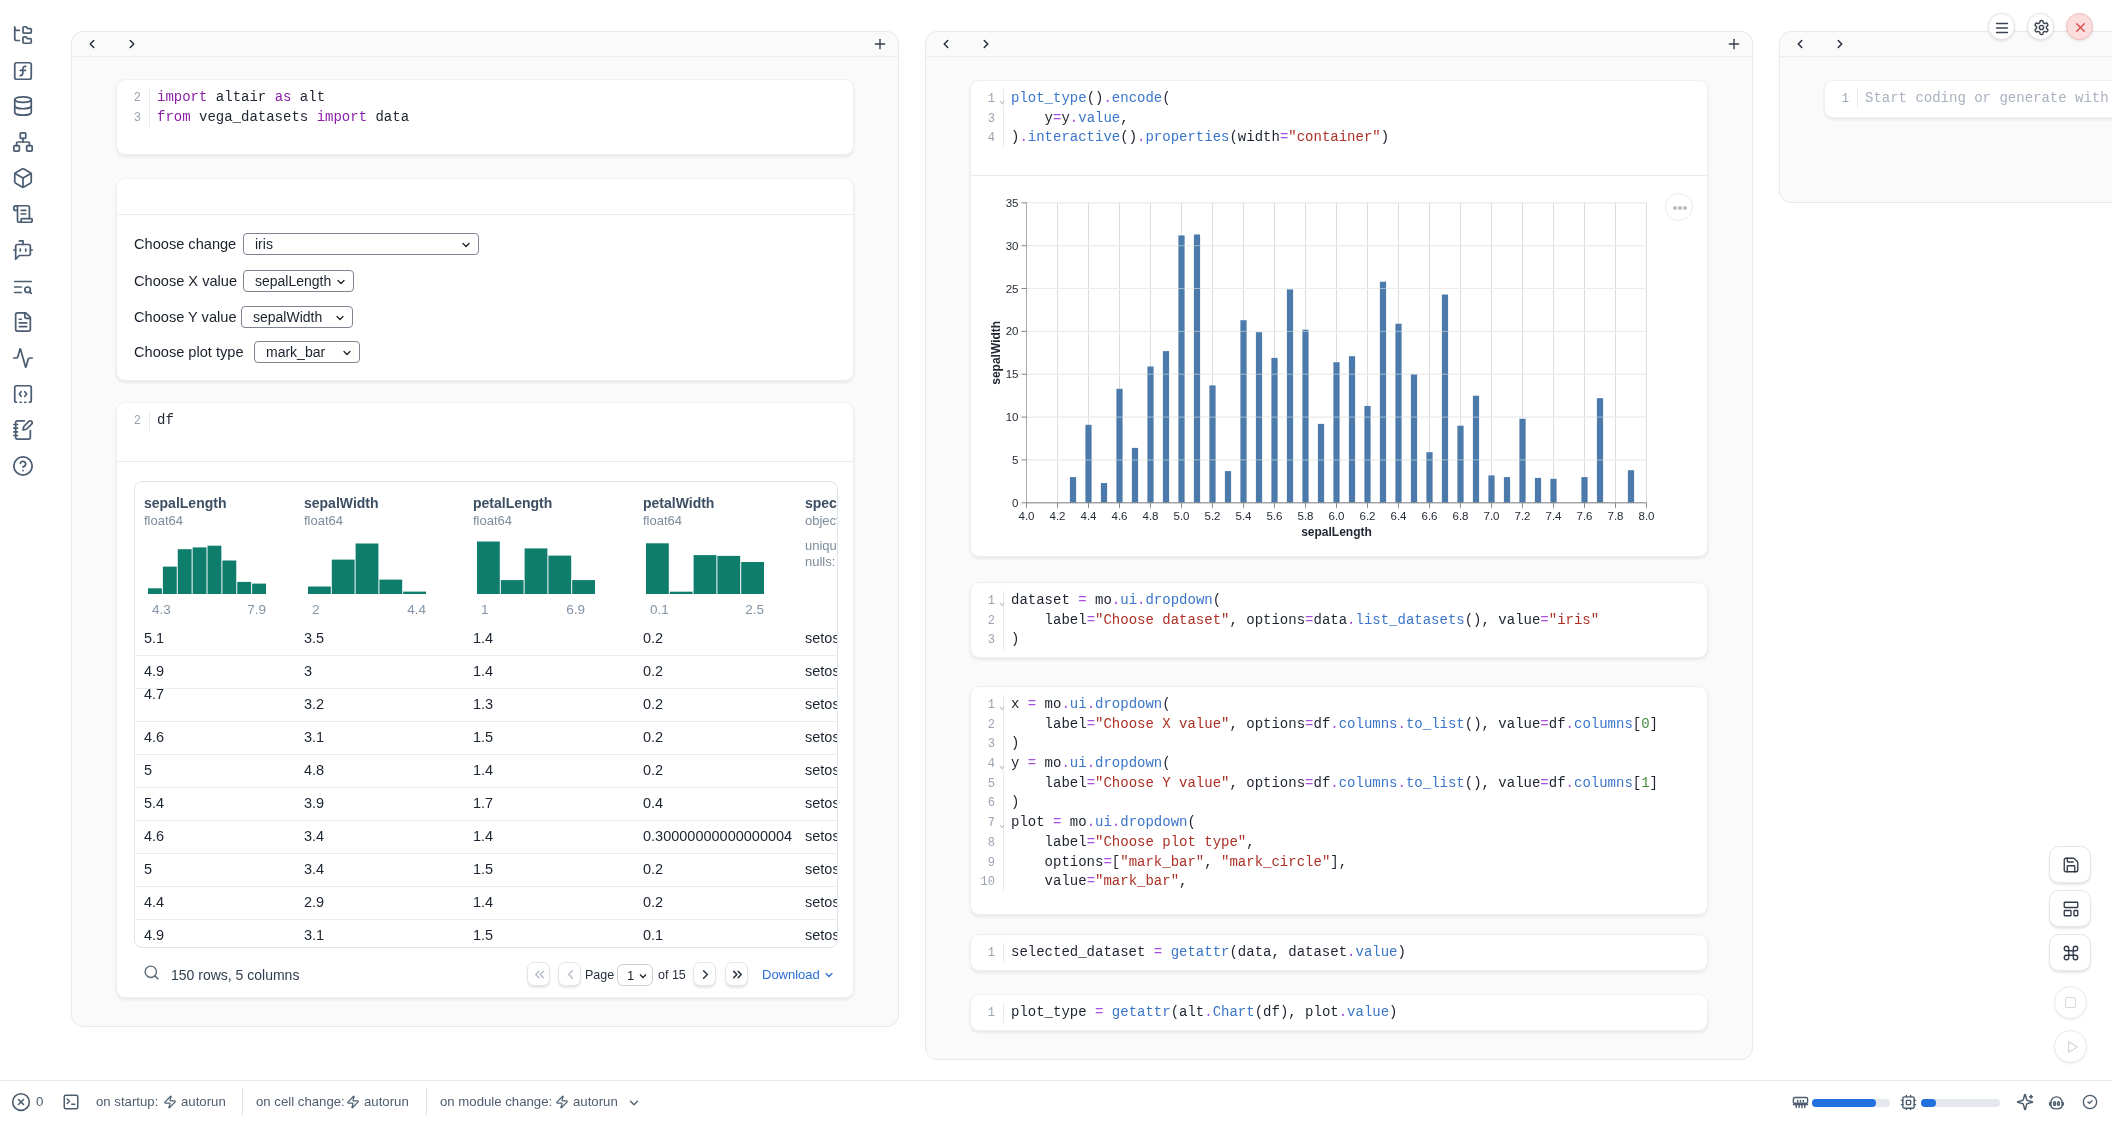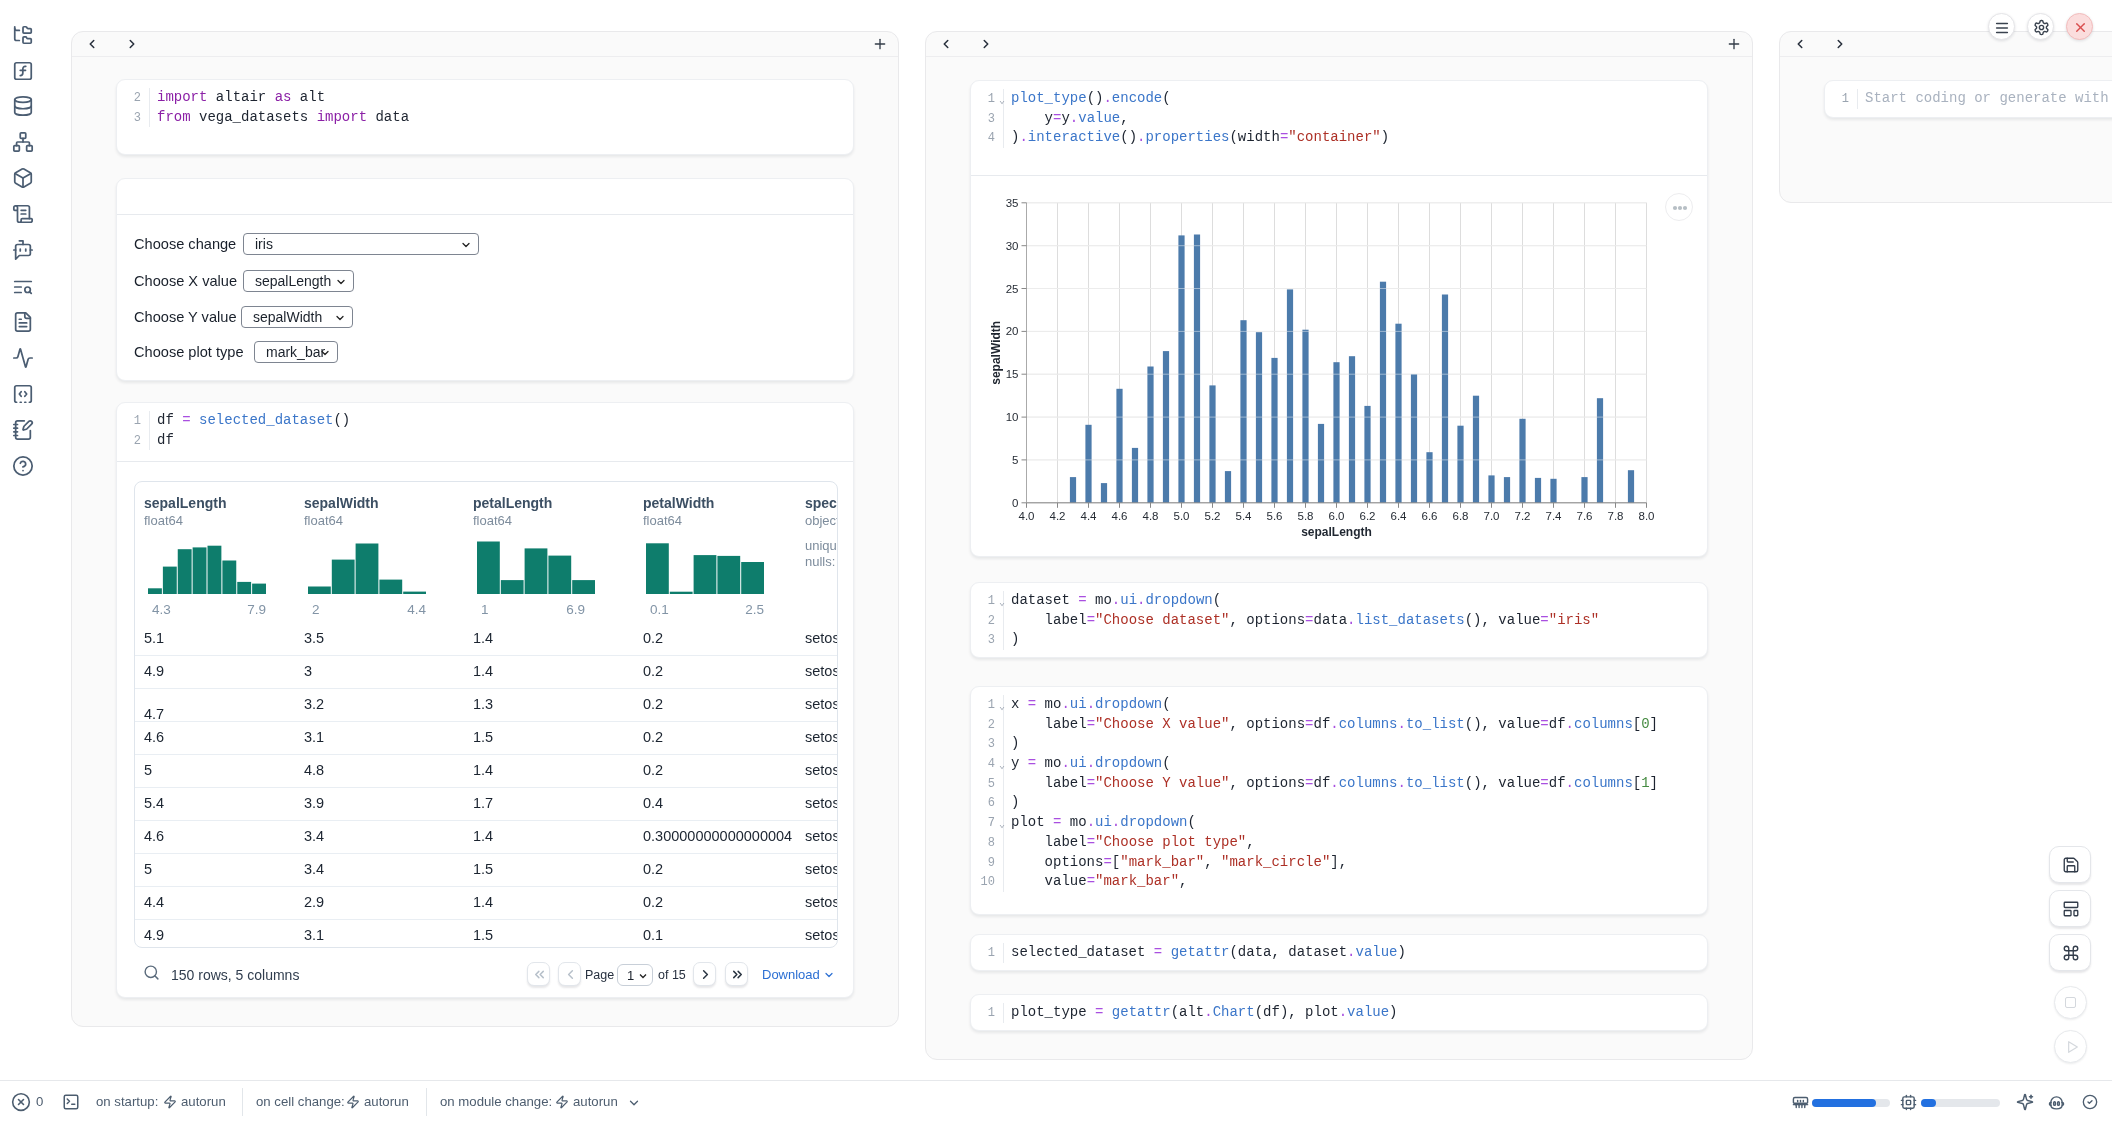--- a/index.html
+++ b/index.html
@@ -180,27 +180,26 @@
       </svg></div>
 <div class="lbl" style="left:17px;top:94px">Choose X value</div>
 <div class="sel" style="left:126px;top:91px;width:111px;height:22px">sepalLength<svg width="12" height="12" viewBox="0 0 24 24" fill="none" stroke="#222" stroke-width="2.6" stroke-linecap="round" stroke-linejoin="round">
         <path d="m6 9 6 6 6-6"></path>
       </svg></div>
 <div class="lbl" style="left:17px;top:129.5px">Choose Y value</div>
 <div class="sel" style="left:124px;top:126.5px;width:112px;height:22px">sepalWidth<svg width="12" height="12" viewBox="0 0 24 24" fill="none" stroke="#222" stroke-width="2.6" stroke-linecap="round" stroke-linejoin="round">
         <path d="m6 9 6 6 6-6"></path>
       </svg></div>
 <div class="lbl" style="left:17px;top:165px">Choose plot type</div>
-<div class="sel" style="left:137px;top:162px;width:84px;height:22px">mark_bar<svg width="12" height="12" viewBox="0 0 24 24" fill="none" stroke="#222" stroke-width="2.6" stroke-linecap="round" stroke-linejoin="round">
+<div class="sel" style="left:137px;top:162px;width:106px;height:22px">mark_bar<svg width="12" height="12" viewBox="0 0 24 24" fill="none" stroke="#222" stroke-width="2.6" stroke-linecap="round" stroke-linejoin="round">
         <path d="m6 9 6 6 6-6"></path>
       </svg></div>
 </div>
 <div class="cell" style="left:116px;top:402px;width:738px;height:596px">
 <div class="code">
-<div class="cl"><span class="num">1</span><span class="src">df <span class="eq">=</span> <span class="f">selected_dataset</span>()</span></div>
 <div class="cl"><span class="num">2</span><span class="src">df</span></div>
 </div>
 <div style="position:absolute;left:0;right:0;top:58px;border-top:1px solid #e7eaee"></div>
 <div style="position:absolute;left:17px;top:77.5px;width:704px;height:467px;border:1px solid #dfe5ec;border-radius:8px;background:#fff;overflow:hidden">
 <div class="tz" style="left:9px;top:13px;font-weight:bold;font-size:14px;color:#3c4f63">sepalLength</div>
 <div class="tz" style="left:9px;top:31px;font-size:13px;color:#7d8c9c">float64</div>
 <div class="tz" style="left:169px;top:13px;font-weight:bold;font-size:14px;color:#3c4f63">sepalWidth</div>
 <div class="tz" style="left:169px;top:31px;font-size:13px;color:#7d8c9c">float64</div>
 <div class="tz" style="left:338px;top:13px;font-weight:bold;font-size:14px;color:#3c4f63">petalLength</div>
 <div class="tz" style="left:338px;top:31px;font-size:13px;color:#7d8c9c">float64</div>
@@ -254,21 +253,21 @@
 <div class="tz" style="left:338px;top:148.0px;font-size:14.5px;color:#1b2430">1.4</div>
 <div class="tz" style="left:508px;top:148.0px;font-size:14.5px;color:#1b2430">0.2</div>
 <div class="tz" style="left:670px;top:148.0px;font-size:14.5px;color:#1b2430">setosa</div>
 <div style="position:absolute;left:0;right:0;top:173px;border-top:1px solid #e9eef3"></div>
 <div class="tz" style="left:9px;top:181.0px;font-size:14.5px;color:#1b2430">4.9</div>
 <div class="tz" style="left:169px;top:181.0px;font-size:14.5px;color:#1b2430">3</div>
 <div class="tz" style="left:338px;top:181.0px;font-size:14.5px;color:#1b2430">1.4</div>
 <div class="tz" style="left:508px;top:181.0px;font-size:14.5px;color:#1b2430">0.2</div>
 <div class="tz" style="left:670px;top:181.0px;font-size:14.5px;color:#1b2430">setosa</div>
 <div style="position:absolute;left:0;right:0;top:206px;border-top:1px solid #e9eef3"></div>
-<div class="tz" style="left:9px;top:224px;font-size:14.5px;color:#1b2430">4.7</div>
+<div class="tz" style="left:9px;top:204px;font-size:14.5px;color:#1b2430">4.7</div>
 <div class="tz" style="left:169px;top:214.0px;font-size:14.5px;color:#1b2430">3.2</div>
 <div class="tz" style="left:338px;top:214.0px;font-size:14.5px;color:#1b2430">1.3</div>
 <div class="tz" style="left:508px;top:214.0px;font-size:14.5px;color:#1b2430">0.2</div>
 <div class="tz" style="left:670px;top:214.0px;font-size:14.5px;color:#1b2430">setosa</div>
 <div style="position:absolute;left:0;right:0;top:239px;border-top:1px solid #e9eef3"></div>
 <div class="tz" style="left:9px;top:247.0px;font-size:14.5px;color:#1b2430">4.6</div>
 <div class="tz" style="left:169px;top:247.0px;font-size:14.5px;color:#1b2430">3.1</div>
 <div class="tz" style="left:338px;top:247.0px;font-size:14.5px;color:#1b2430">1.5</div>
 <div class="tz" style="left:508px;top:247.0px;font-size:14.5px;color:#1b2430">0.2</div>
 <div class="tz" style="left:670px;top:247.0px;font-size:14.5px;color:#1b2430">setosa</div>

